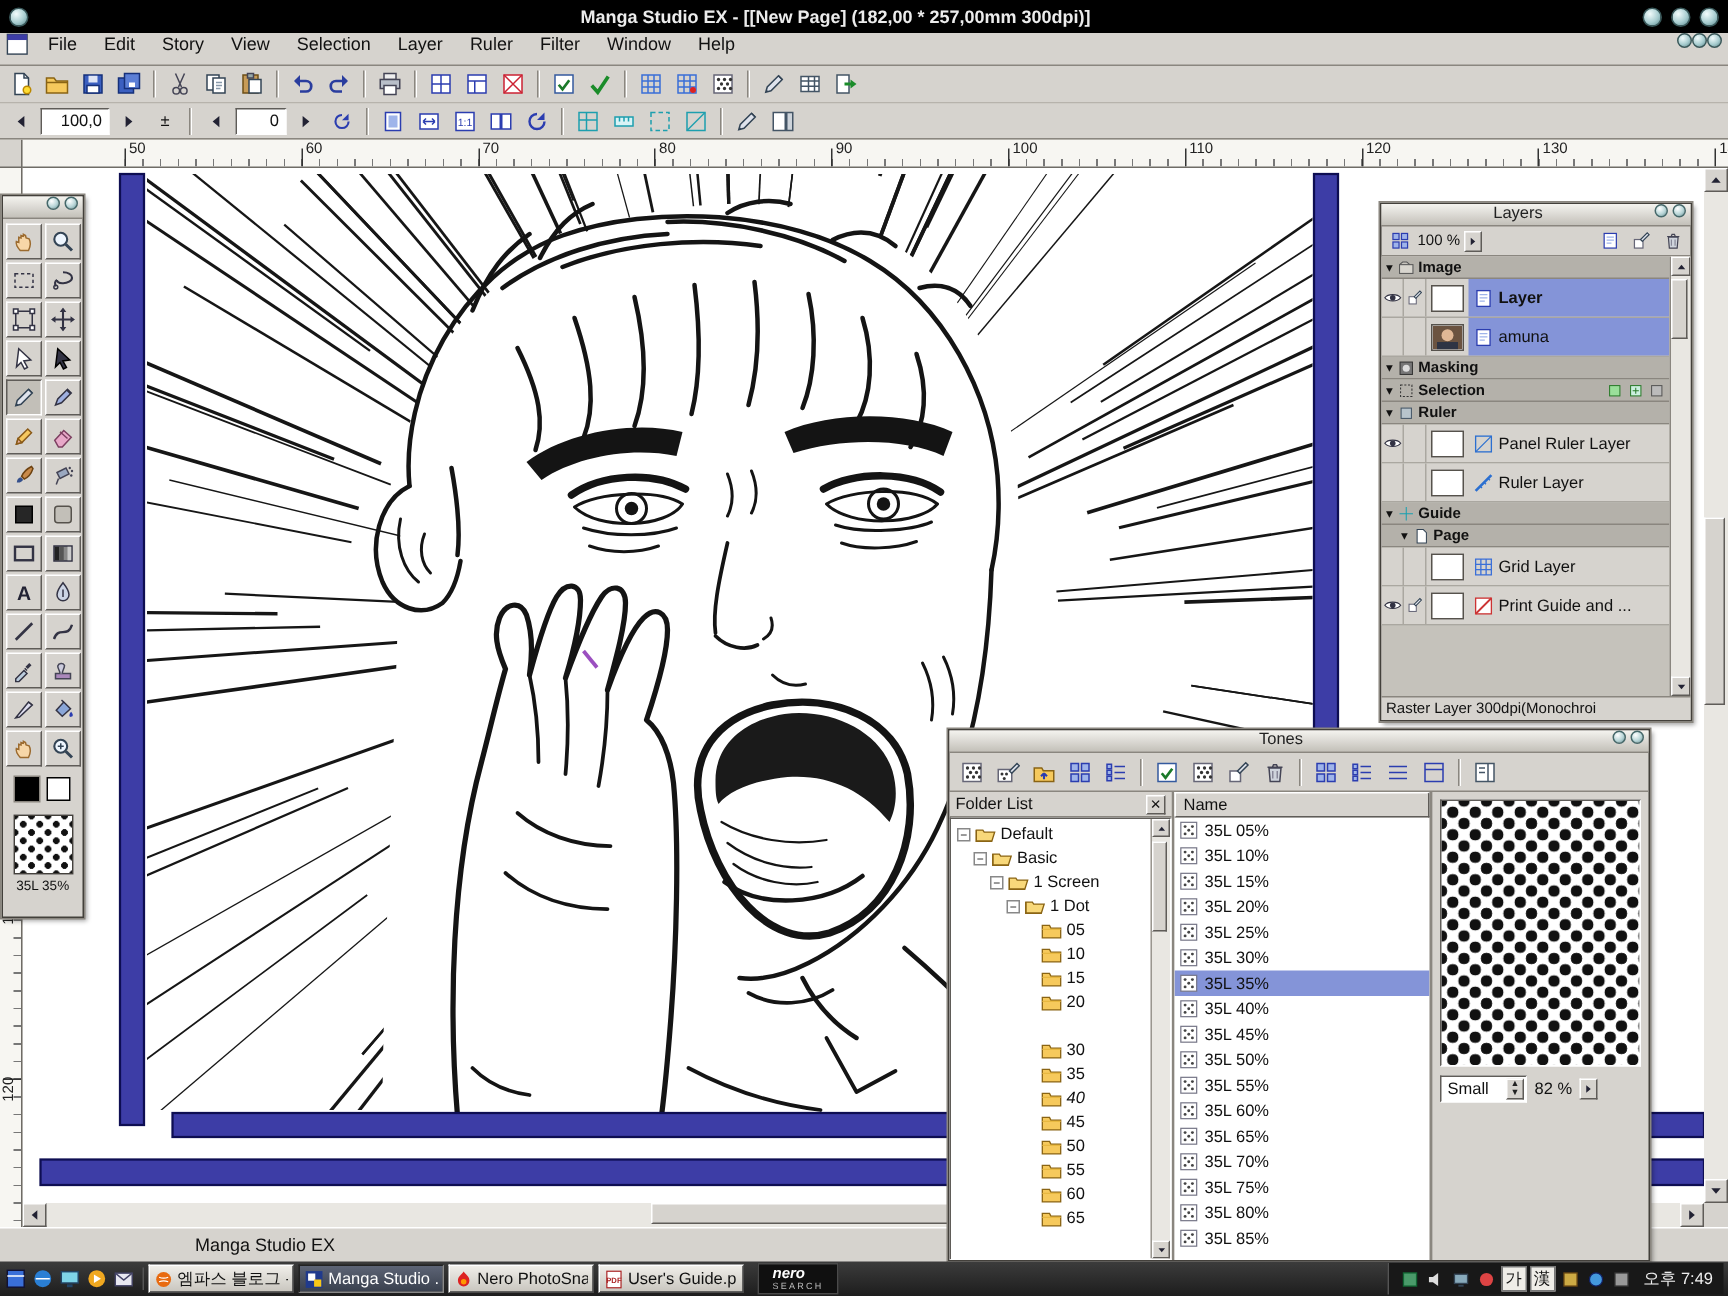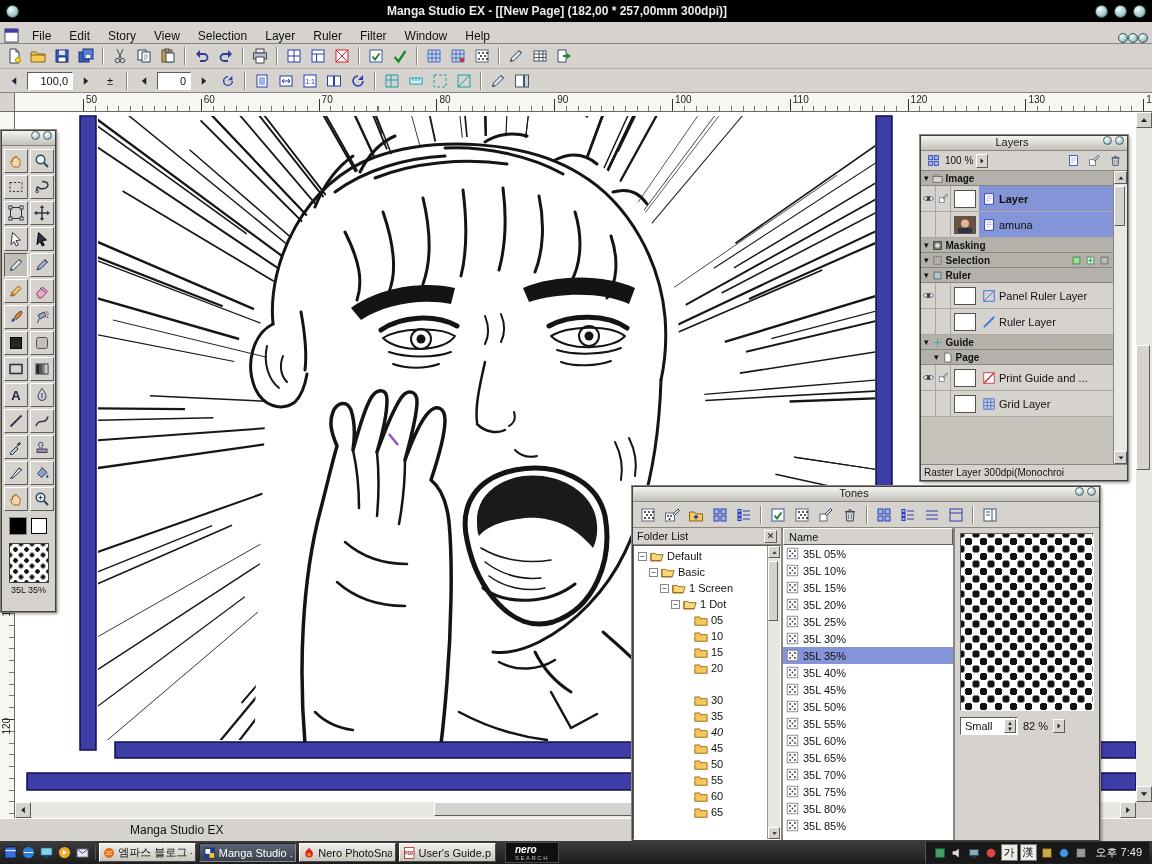--- a/index.html
+++ b/index.html
@@ -10,21 +10,21 @@
   html,body{width:1152px;height:864px;overflow:hidden;background:#000;}
   .screen{position:relative;width:1152px;height:864px;background:var(--chrome);font-size:11px;color:#111;}
 
   
   .titlebar{position:absolute;left:0;top:0;right:0;height:22px;background:#000;display:flex;align-items:center;padding:0 6px;gap:6px;z-index:15;}
   .titlebar .title{flex:1;text-align:center;color:#ececec;font-size:12px;font-weight:bold;white-space:nowrap;overflow:hidden;}
   .circ{width:13px;height:13px;border-radius:50%;background:radial-gradient(circle at 35% 30%,#f2fcfc,#a8cdd0 55%,#59868a);border:1px solid #39585a;flex:0 0 auto;}
   .circ.sm{width:10px;height:10px;}
 
   
-  .menubar{position:absolute;left:0;top:22px;right:0;height:22px;background:var(--chrome);border-bottom:1px solid #8a867f;display:flex;align-items:flex-end;padding:0 4px;z-index:14;}
+  .menubar{position:absolute;left:0;top:22px;right:0;height:22px;background:var(--chrome);border-bottom:1px solid #8a867f;display:flex;align-items:flex-start;padding:0 4px;z-index:14;}
   .menu-item{padding:3px 9px;font-size:12px;white-space:nowrap;}
   .menubar .spacer{flex:1;}
   .mdi-icon{width:15px;height:15px;margin-right:4px;}
 
   
   .toolbar{position:absolute;left:0;right:0;display:flex;align-items:center;gap:2px;padding:0 3px;background:var(--chrome);z-index:13;}
   #tb1{top:44px;height:25px;border-bottom:1px solid var(--chrome-dk);}
   #tb2{top:69px;height:24px;border-bottom:1px solid #8a867f;}
   .tbtn{width:22px;height:22px;display:flex;align-items:center;justify-content:center;background:var(--chrome);border:1px solid var(--chrome);flex:0 0 auto;}
   .tsep{width:2px;height:18px;border-left:1px solid #8a867f;border-right:1px solid #fff;margin:0 3px;flex:0 0 auto;}
@@ -1034,50 +1034,50 @@
             <span>Guide</span>
           </div>
           <div class="srow" style="padding-left: 13px;">
             <span class="exp">▾</span>
             <svg width="11" height="11" viewBox="0 0 16 16">
               <path d="M4 1.5h6l3 3v10H4z" fill="#fff" stroke="#345"></path>
             </svg>
             <span>Page</span>
           </div>
           <div class="lrow">
+            <span class="cell"></span>
+            <span class="cell"></span>
+            <span class="thumb"></span>
+            <span class="nm">
+              <svg width="14" height="14" viewBox="0 0 16 16">
+                <path d="M2 2h12v12H2zM2 6h12M2 10h12M6 2v12M10 2v12" fill="none" stroke="#3a6fd8"></path>
+              </svg>
+              <span>Grid Layer</span>
+            </span>
+          </div>
+          <div class="lrow">
             <span class="cell">
               <svg width="13" height="13" viewBox="0 0 16 16">
                 <path d="M1.5 8C4 4.6 12 4.6 14.5 8 12 11.4 4 11.4 1.5 8z" fill="#fff" stroke="#334"></path>
                 <circle cx="8" cy="8" r="2.3" fill="#334"></circle>
               </svg>
             </span>
             <span class="cell">
               <svg width="11" height="11" viewBox="0 0 16 16">
                 <rect x="2" y="7" width="7" height="7" fill="#fff" stroke="#667"></rect>
                 <path d="M8.5 8.5L14 3l-1.5-1.5L7 7z" fill="#dfe3ec" stroke="#345"></path>
               </svg>
             </span>
             <span class="thumb"></span>
             <span class="nm">
               <svg width="14" height="14" viewBox="0 0 16 16">
                 <rect x="2" y="2" width="12" height="12" fill="#fff" stroke="#cc3333"></rect>
                 <path d="M14 2L2 14" stroke="#cc3333" stroke-width="1.6"></path>
               </svg>
               <span>Print Guide and ...</span>
-            </span>
-          </div>
-          <div class="lrow">
-            <span class="cell"></span>
-            <span class="cell"></span>
-            <span class="thumb"></span>
-            <span class="nm">
-              <svg width="14" height="14" viewBox="0 0 16 16">
-                <path d="M2 2h12v12H2zM2 6h12M2 10h12M6 2v12M10 2v12" fill="none" stroke="#3a6fd8"></path>
-              </svg>
-              <span>Grid Layer</span>
             </span>
           </div>
         </div>
       <div class="lay-scroll">
         <span class="sb-btn" style="width:13px;height:13px">
             <svg width="8" height="8" viewBox="0 0 16 16">
               <path d="M3 11l5-6 5 6z" fill="#223"></path>
             </svg>
           </span>
         <span class="sb-track">

